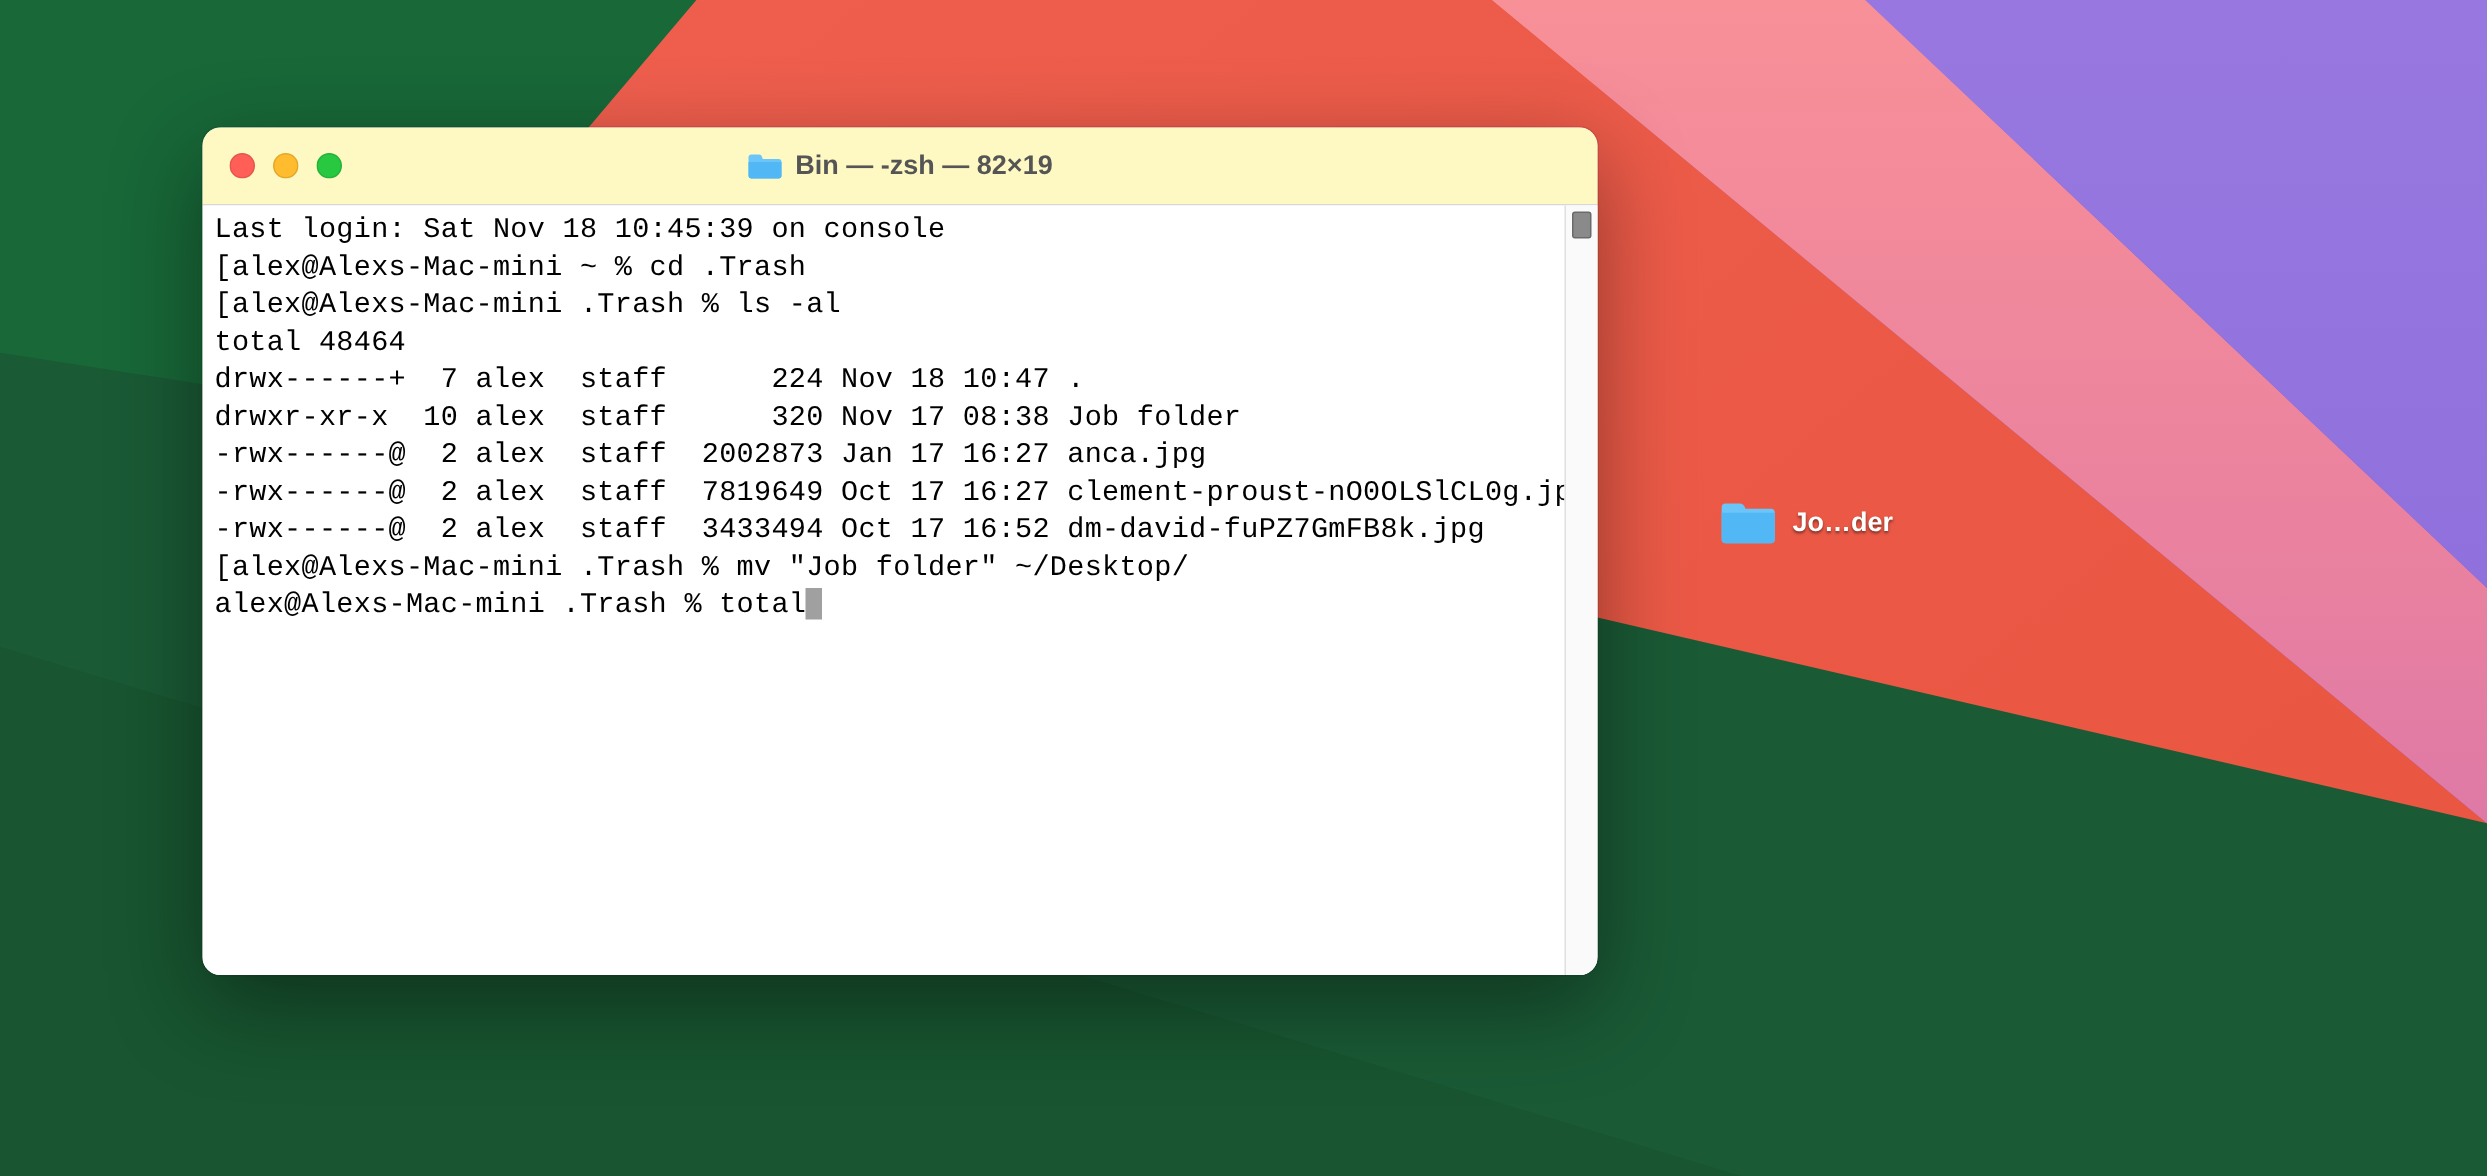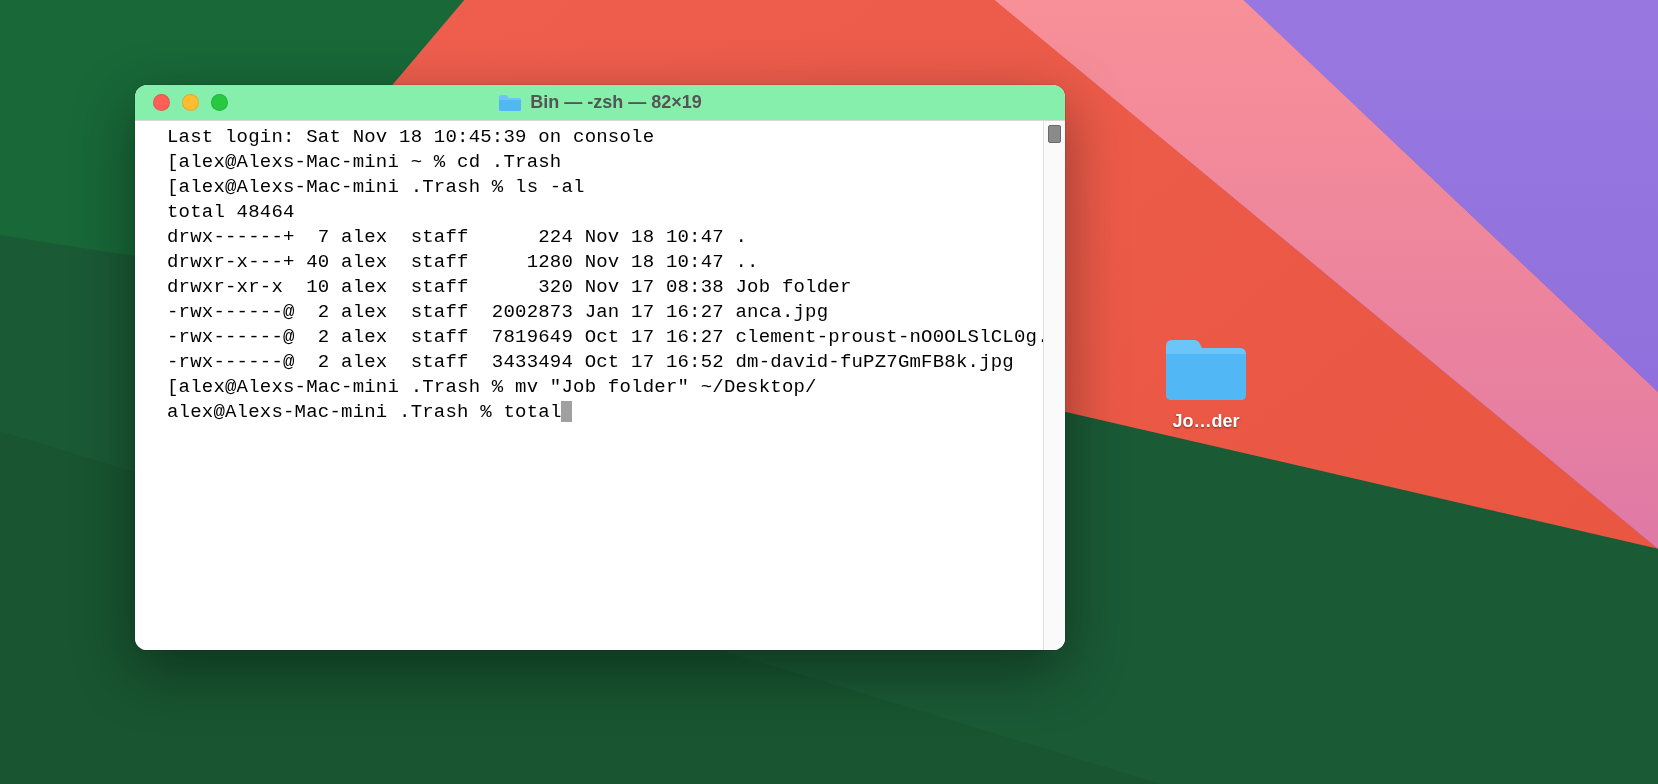--- a/index.html
+++ b/index.html
@@ -95,22 +95,22 @@
       background: #ffffff;
       border-radius: 12px;
       box-shadow: 0 20px 60px rgba(0,0,0,0.4), 0 0 0 1px rgba(0,0,0,0.08);
       display: flex;
       flex-direction: column;
       z-index: 10;
       overflow: hidden;
     }
 
     .titlebar {
-      height: 36px;
-      background: #86efac;
+      height: 52px;
+      background: #fef9c3;
       border-bottom: 1px solid #d8d8d8;
       display: flex;
       align-items: center;
       position: relative;
       border-radius: 12px 12px 0 0;
     }
 
     .traffic-lights {
       position: absolute;
       left: 18px;
@@ -185,24 +185,24 @@
       width: 11px;
       height: 21px;
       background: #a0a0a0;
       vertical-align: text-bottom;
       margin-bottom: 1px;
     }
 
     .desktop-folder {
       position: absolute;
       left: 1146px;
-      top: 332px;
+      top: 312px;
       width: 120px;
       display: flex;
-      flex-direction: column;
+      flex-direction: row;
       align-items: center;
       gap: 6px;
       z-index: 5;
     }
 
     .desktop-folder-icon {
       width: 88px;
       height: 72px;
     }
 
@@ -212,21 +212,20 @@
       font-size: 18px;
       font-weight: 600;
       text-shadow: 0 1px 2px rgba(0,0,0,0.5);
       padding: 1px 4px;
       border-radius: 3px;
       white-space: nowrap;
     }
 
     .line {
       display: block;
-      margin-left: 24px;
     }
   </style>
 </head>
 <body>
 
 <div class="desktop-background">
   <div class="bg-layer">
     <div class="bg-orange"></div>
     <div class="bg-pink"></div>
     <div class="bg-purple"></div>
@@ -258,21 +257,20 @@
       </svg>
       <span>Bin — -zsh — 82×19</span>
     </div>
   </div>
   <div class="terminal-body">
     <div class="terminal-content"><span id="terminal-lines"><span class="line">Last login: Sat Nov 18 10:45:39 on console
 </span><span class="line">[alex@Alexs-Mac-mini ~ % cd .Trash                                              ]
 </span><span class="line">[alex@Alexs-Mac-mini .Trash % ls -al                                            ]
 </span><span class="line">total 48464
 </span><span class="line">drwx------+  7 alex  staff      224 Nov 18 10:47 .
-</span><span class="line">drwxr-x---+ 40 alex  staff     1280 Nov 18 10:47 ..
 </span><span class="line">drwxr-xr-x  10 alex  staff      320 Nov 17 08:38 Job folder
 </span><span class="line">-rwx------@  2 alex  staff  2002873 Jan 17 16:27 anca.jpg
 </span><span class="line">-rwx------@  2 alex  staff  7819649 Oct 17 16:27 clement-proust-nO0OLSlCL0g.jpg
 </span><span class="line">-rwx------@  2 alex  staff  3433494 Oct 17 16:52 dm-david-fuPZ7GmFB8k.jpg
 </span><span class="line">[alex@Alexs-Mac-mini .Trash % mv "Job folder" ~/Desktop/                        ]
 </span></span><span class="line"><span>alex@Alexs-Mac-mini .Trash % </span><span>total</span><span class="cursor-block"></span></span></div>
     <div class="scrollbar-track">
       <div class="scrollbar-thumb"></div>
     </div>
   </div>

